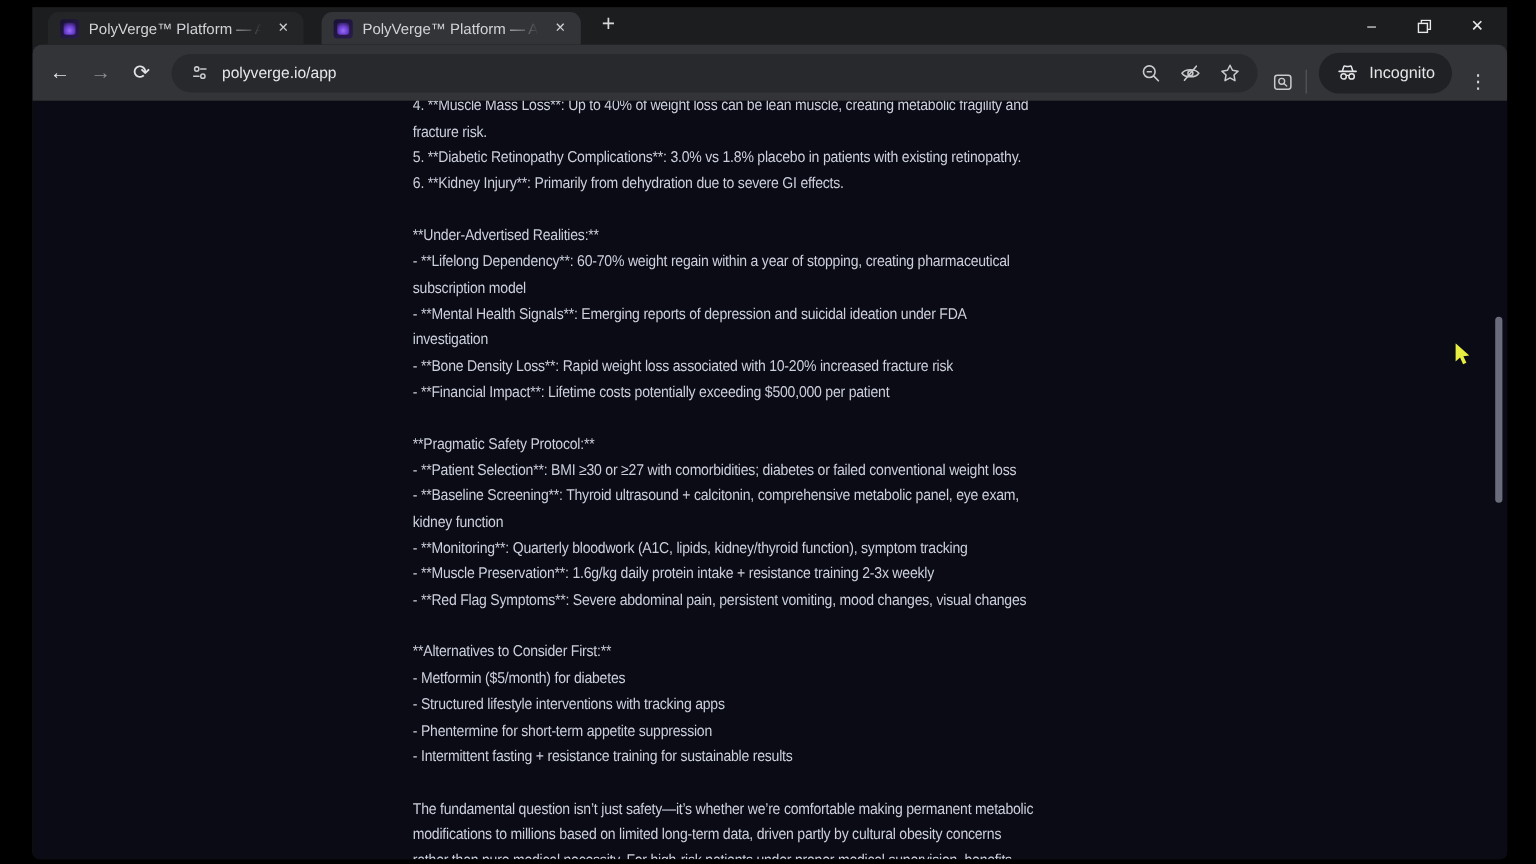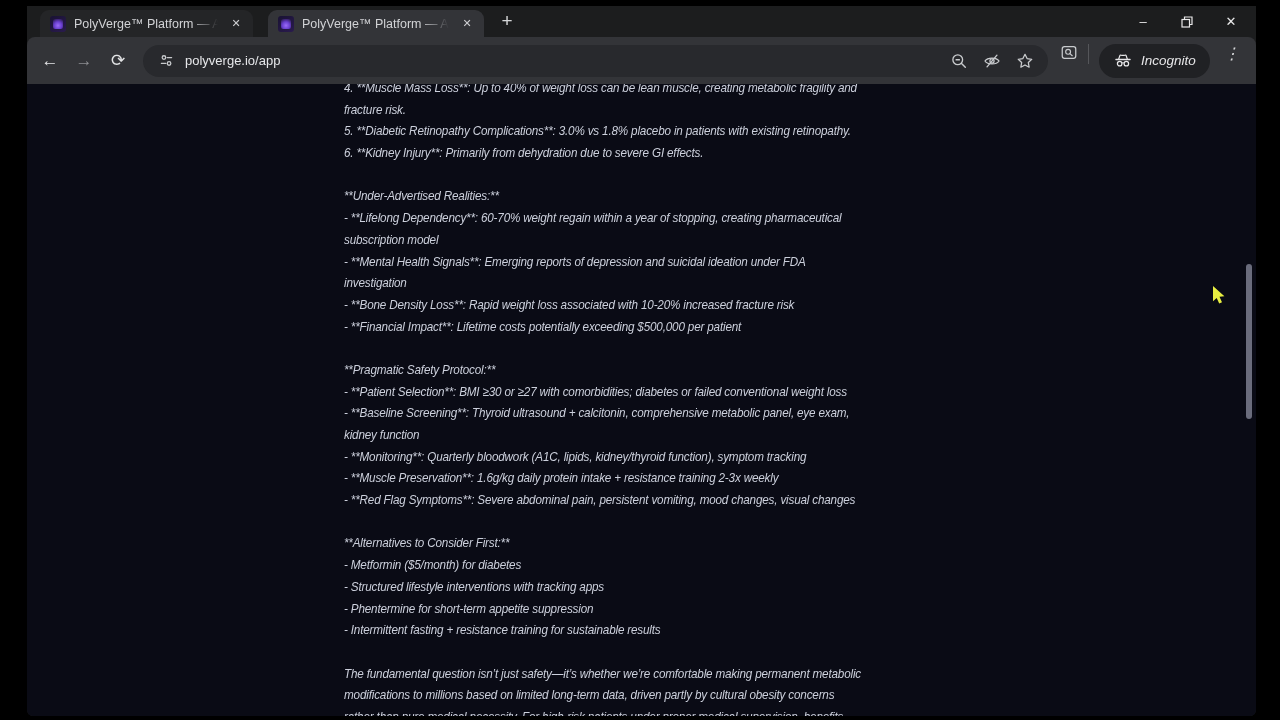--- a/index.html
+++ b/index.html
@@ -37,30 +37,30 @@
   .toolbar{height:47px;background:#333438;border-radius:8px 8px 0 0;flex:0 0 auto;
            display:flex;align-items:center;padding:0 10px 0 6px;}
   .navbtn{width:32px;height:32px;display:flex;align-items:center;justify-content:center;
           font-size:17px;color:#e3e4e6;border-radius:50%;flex:0 0 auto;margin:0 1px;}
   .navbtn.disabled{color:#8e8f93;}
   .omnibox{flex:0 0 auto;width:905px;height:32px;margin-left:8px;background:#28292d;
            border-radius:16px;display:flex;align-items:center;padding:0 14px;}
   .omni-url{font-size:13px;color:#e6e7ea;margin-left:10px;white-space:nowrap;}
   .omni-icons{margin-left:auto;display:flex;align-items:center;gap:15px;}
   .icon18{width:18px;height:18px;display:flex;align-items:center;justify-content:center;}
-  .tb-right{display:flex;align-items:flex-start;margin-left:12px;gap:10px;font-style:italic;}
+  .tb-right{display:flex;align-items:flex-end;margin-left:12px;gap:10px;}
   .divider{width:1px;height:20px;background:#55565a;}
   .incog-pill{height:34px;background:#202124;border-radius:17px;display:flex;align-items:center;
               gap:8px;padding:0 14px;}
   .incog-label{font-size:13.5px;color:#e6e6e8;}
   .menu-dots{width:24px;display:flex;align-items:center;justify-content:center;
              color:#d6d7d9;font-size:16px;letter-spacing:0;}
 
   
-  .page{position:relative;flex:1 1 auto;background:#0a0b15;overflow:hidden;font-style:italic;}
+  .page{position:relative;flex:1 1 auto;background:#0a0b15;overflow:hidden;}
   .answer{position:absolute;left:317px;top:-7px;width:660px;
           transform:scaleX(0.9);transform-origin:0 0;}
   .block{margin:0 0 21.7px 0;}
   .line{height:21.7px;line-height:21.7px;font-size:13px;letter-spacing:-0.2px;
         color:#ccd0dc;white-space:nowrap;}
   .scroll-thumb{position:absolute;left:1219px;top:180px;width:6px;height:155px;
                 border-radius:3px;background:#6a6c7c;}
 
   
   .cursor{position:absolute;left:1212px;top:286px;width:15px;height:21px;z-index:50;}

